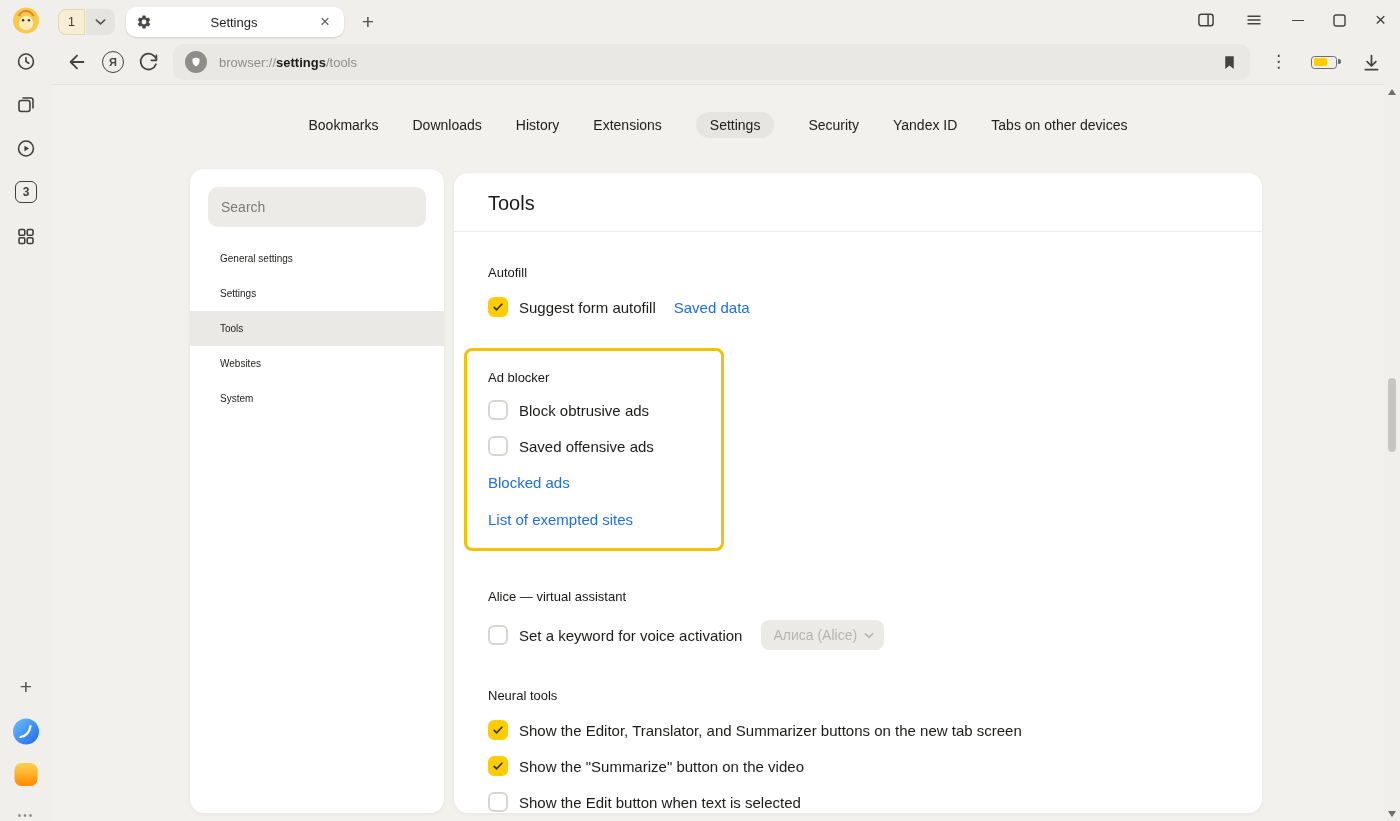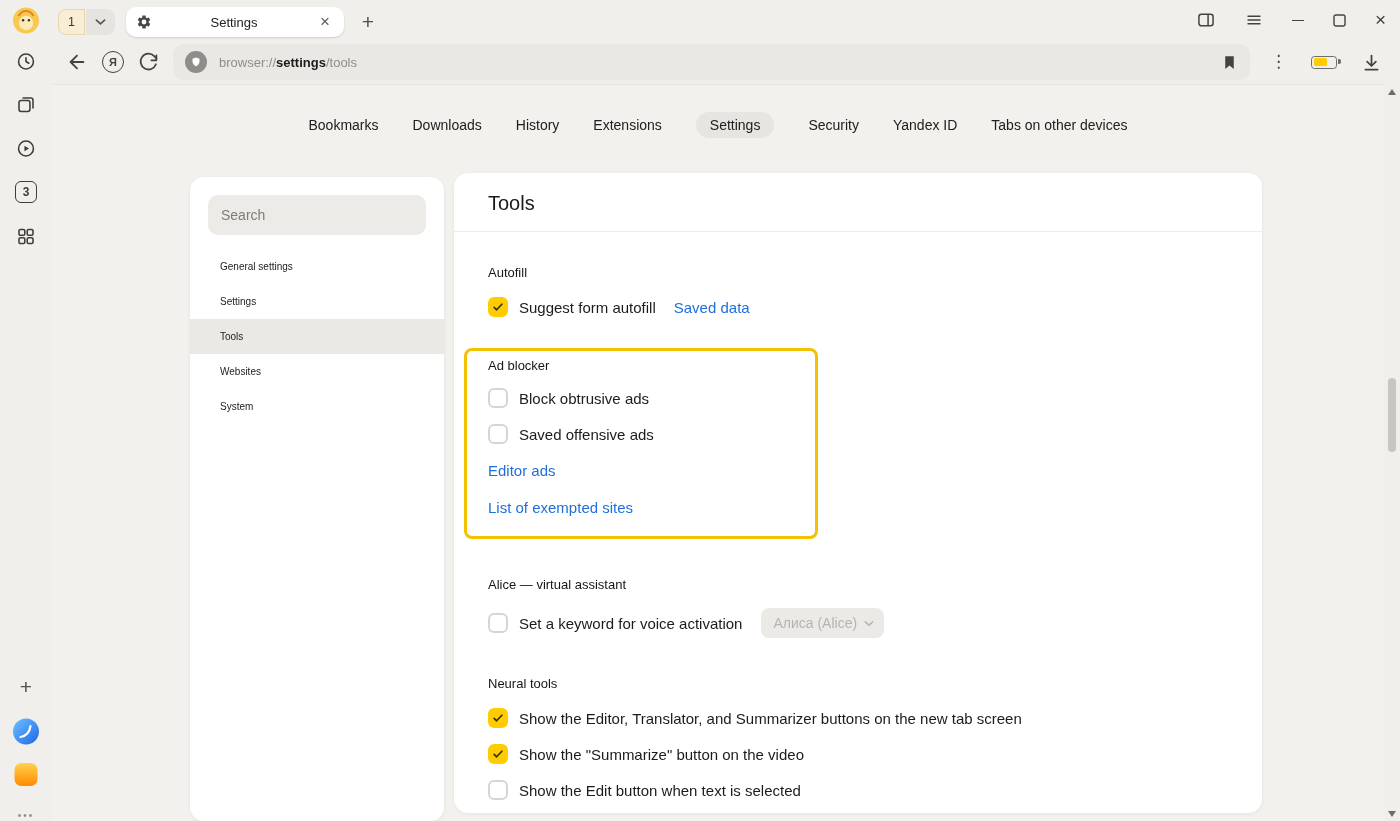--- a/index.html
+++ b/index.html
@@ -62,21 +62,21 @@
   
   .content { position:absolute; left:52px; top:84px; width:1332px; height:737px;
              background:#f2f1ee; border-top:1px solid #e6e4e1; }
   .navtabs { display:flex; justify-content:center; align-items:center; gap:34px;
              padding-top:27px; font-size:14px; color:#21201e; }
   .navtab { padding:5px 0; white-space:nowrap; }
   .navtab.active { background:#e7e5e2; border-radius:15px; padding:5px 14px; }
 
   .card { background:#fff; border-radius:14px; box-shadow:0 1px 4px rgba(0,0,0,.06);
           position:absolute; }
-  .menucard { left:138px; top:92px; width:254px; height:644px; }
+  .menucard { left:138px; top:84px; width:254px; height:644px; }
   .searchwrap { margin:18px 18px 14px; }
   .searchwrap input { width:100%; height:40px; background:#edebe8; border:none; border-radius:10px;
                       padding:0 13px; font-size:14px; font-family:inherit; color:#3a3835; outline:none; }
   .searchwrap input::placeholder { color:#7d7b78; }
   .menu-item { height:35px; display:flex; align-items:center; padding-left:30px; font-size:10px; color:#1d1c1a; }
   .menu-item.active { background:#ebe9e6; }
 
   .maincard { left:402px; top:88px; width:808px; height:640px; padding:0 34px; overflow:hidden; }
   .page-title { padding-top:19px; font-size:20px; color:#1b1a18; }
   .divider { height:1px; background:#ececea; margin:16px -34px 0; }
@@ -84,22 +84,22 @@
   .mt-autofill { margin-top:33px; }
   .row { display:flex; align-items:center; gap:11px; margin-top:16px; min-height:22px;
          font-size:15px; color:#1d1c1a; }
   .checkbox { width:20px; height:20px; flex:none; border:2px solid #d7d5d2; border-radius:6px;
               background:#fff; display:flex; align-items:center; justify-content:center; }
   .checkbox svg { visibility:hidden; }
   .checkbox.checked { background:#ffcc00; border-color:#ffcc00; }
   .checkbox.checked svg { visibility:visible; }
   .link { color:#1f6fdb; font-size:15px; text-decoration:none; cursor:pointer; }
   .row .link { margin-left:7px; }
-  .highlight { margin-top:30px; margin-left:-24px; width:354px; border:3px solid #f2c100;
-               border-radius:8px; padding:7px 16px 17px 21px; }
+  .highlight { margin-top:30px; margin-left:-24px; width:260px; border:3px solid #f2c100;
+               border-radius:8px; padding:19px 16px 17px 21px; }
   .highlight .link-line { display:block; margin-top:15px; height:22px; line-height:22px; }
   .mt-section { margin-top:38px; }
   .select { height:30px; background:#eceae7; border-radius:8px; display:flex; align-items:center;
             gap:7px; padding:0 10px 0 12px; margin-left:8px; font-size:14px; color:#b6b4b1; }
 
   
   .scrollbar { position:absolute; right:0; top:84px; width:16px; height:737px; }
   .sb-thumb { position:absolute; left:4px; top:294px; width:8px; height:74px;
               background:#c8c6c3; border-radius:4px; }
   .sb-up, .sb-down { position:absolute; left:4px; width:0; height:0;
@@ -291,21 +291,21 @@
         <span>Block obtrusive ads</span>
       </div>
       <div class="row" style="margin-top:14px">
         <span class="checkbox">
           <svg width="14" height="14" viewBox="0 0 20 20">
               <path d="M4.5 10.5l3.5 3.5 7.5-8" fill="none" stroke="#33301f" stroke-width="2.4" stroke-linecap="round" stroke-linejoin="round"></path>
             </svg>
         </span>
         <span>Saved offensive ads</span>
       </div>
-      <a class="link link-line">Editor ads</a>
+      <a class="link link-line">Blocked ads</a>
       <a class="link link-line">List of exempted sites</a>
     </div>
 
     <div class="sec-head mt-section">Alice — virtual assistant</div>
     <div class="row">
       <span class="checkbox">
         <svg width="14" height="14" viewBox="0 0 20 20">
             <path d="M4.5 10.5l3.5 3.5 7.5-8" fill="none" stroke="#33301f" stroke-width="2.4" stroke-linecap="round" stroke-linejoin="round"></path>
           </svg>
       </span>

